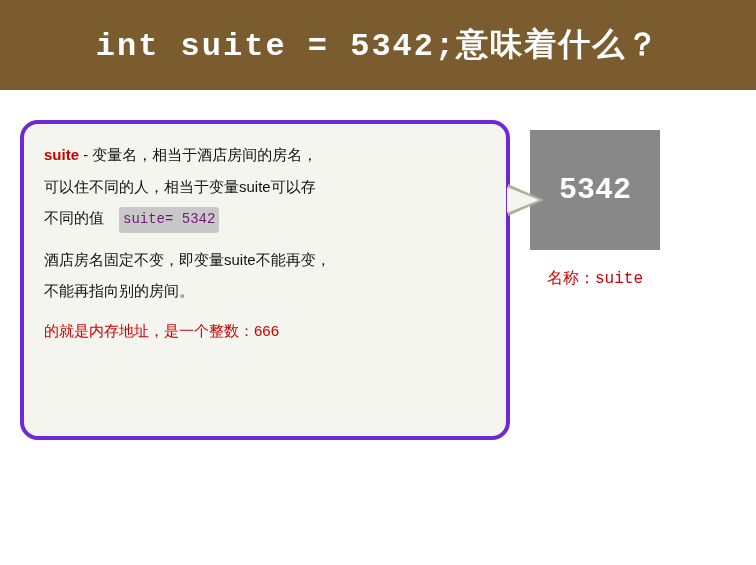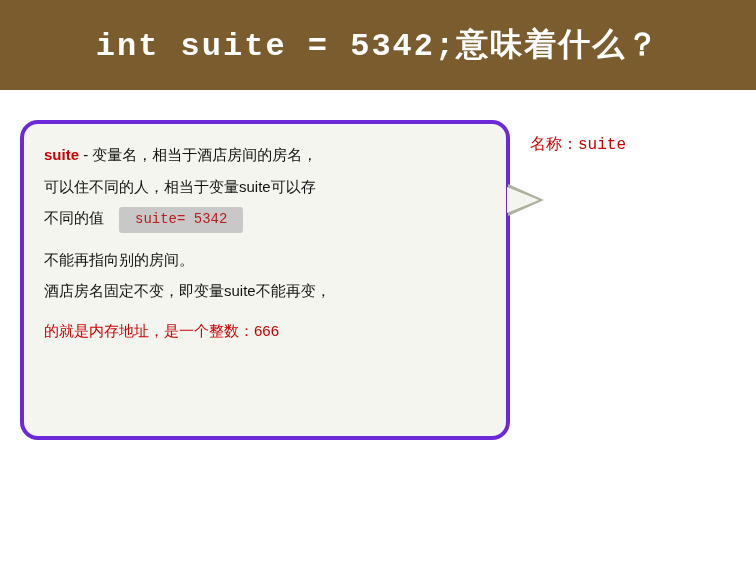--- a/index.html
+++ b/index.html
@@ -91,25 +91,25 @@
       color: #cc0000;
     }
 
     .red-text {
       color: #cc0000;
     }
 
     .highlight-box {
       display: inline-block;
       background: #c8c8c8;
-      padding: 1px 16px;
+      padding: 1px 4px;
       border-radius: 3px;
       font-family: 'Courier New', Courier, monospace;
       font-size: 14px;
-      color: #b91c1c;
+      color: #701a75;
     }
 
     .paragraph {
       margin-top: 14px;
       margin-bottom: 4px;
     }
 
     
     .right-panel {
       display: flex;
@@ -164,30 +164,33 @@
 
     <div class="bubble-line">
       <span class="bold-red">suite</span><span> - 变量名，相当于酒店房间的房名，</span>
     </div>
     <div class="bubble-line">可以住不同的人，相当于变量suite可以存</div>
     <div class="bubble-line">
       <span>不同的值</span>　<span class="highlight-box">suite= 5342</span>
     </div>
 
     <div class="paragraph">
+      <div class="bubble-line">酒店房名固定不变，即变量suite不能再变，</div>
       <div class="bubble-line">不能再指向别的房间。</div>
-      <div class="bubble-line">酒店房名固定不变，即变量suite不能再变，</div>
     </div>
 
     <div class="paragraph">
       <div class="bubble-line red-text">的就是内存地址，是一个整数：666</div>
     </div>
 
   </div>
 
   <div class="right-panel">
+    <div class="memory-box">
+      <span class="memory-value">5342</span>
+    </div>
 
     <div class="memory-label">
       <div class="label-name">名称：suite</div>
     </div>
   </div>
 
 </div>
 
 </body></html>

